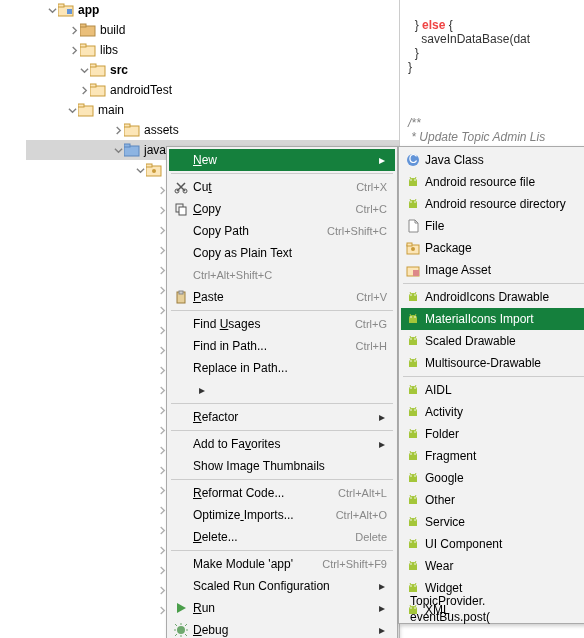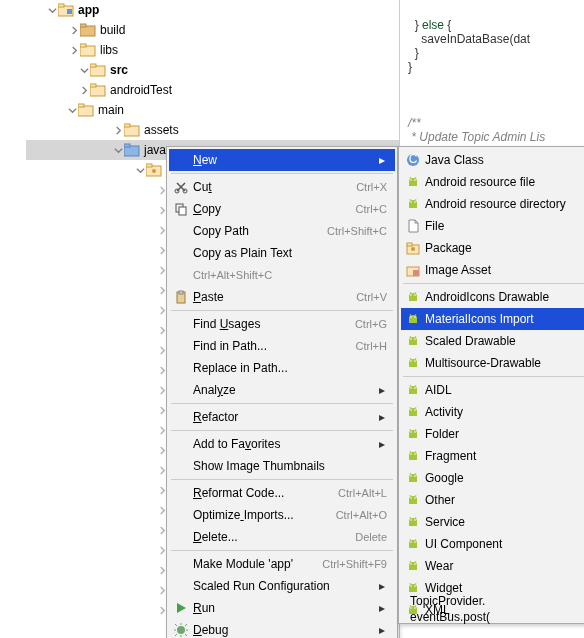--- a/index.html
+++ b/index.html
@@ -13,30 +13,30 @@
 .expander svg { width: 9px; height: 9px; }
 .folder-icon { width: 16px; height: 14px; display: inline-flex; align-items: center; margin-right: 4px; }
 .folder-icon svg { width: 16px; height: 14px; }
 .label { color: #000; }
 .label.bold { font-weight: bold; }
 
 .context-menu { position: absolute; background: #f2f2f2; border: 1px solid #aaa; box-shadow: 2px 2px 4px rgba(0,0,0,0.2); min-width: 232px; padding: 2px; }
 .context-menu.cm1 { left: 166px; top: 146px; width: 232px; }
 .context-menu.cm2 { left: 398px; top: 146px; width: 184px; }
 .menu-item { display: flex; align-items: center; height: 22px; padding: 0 8px 0 4px; cursor: default; }
-.menu-item.hovered { background: #1d4ed8; color: #fff; }
+.menu-item.hovered { background: #15803d; color: #fff; }
 .menu-item .mi-icon { width: 16px; display: inline-flex; align-items: center; justify-content: center; margin-right: 4px; }
 .menu-item .mi-label { flex: 1; }
 .menu-item .mi-label .underline { text-decoration: underline; }
 .menu-item .mi-shortcut { color: #888; font-size: 11px; }
 .menu-item.hovered .mi-shortcut { color: #dde; }
 .menu-item .mi-arrow { width: 8px; margin-left: 6px; color: #333; }
 .menu-item.hovered .mi-arrow { color: #fff; }
 .menu-sep { height: 1px; background: #ccc; margin: 2px 2px; }
-.code-kw { color: #14532d; font-weight: normal; }
+.code-kw { color: #ef4444; font-weight: bold; }
 .code-cm { color: #808080; font-style: italic; }
 </style>
 </head>
 <body>
 
 <div class="container">
   <div class="tree-panel">
     <div class="tree-row" style="padding-left:20px;">
       <span class="expander">
           <svg viewBox="0 0 10 10">
@@ -554,21 +554,20 @@
       <span class="mi-label">Find in Path...</span>
       <span class="mi-shortcut">Ctrl+H</span>
     </div>
     <div class="menu-item">
       <span class="mi-icon"></span>
       <span class="mi-label">Replace in Path...</span>
       <span class="mi-shortcut"></span>
     </div>
     <div class="menu-item">
       <span class="mi-icon"></span>
-      <span class="mi-label">Anal<span class="underline">y</span>ze</span>
       <span class="mi-shortcut"></span>
       <span class="mi-arrow">▸</span>
     </div>
     <div class="menu-sep"></div>
     <div class="menu-item">
       <span class="mi-icon"></span>
       <span class="mi-label"><span class="underline">R</span>efactor</span>
       <span class="mi-shortcut"></span>
       <span class="mi-arrow">▸</span>
     </div>

